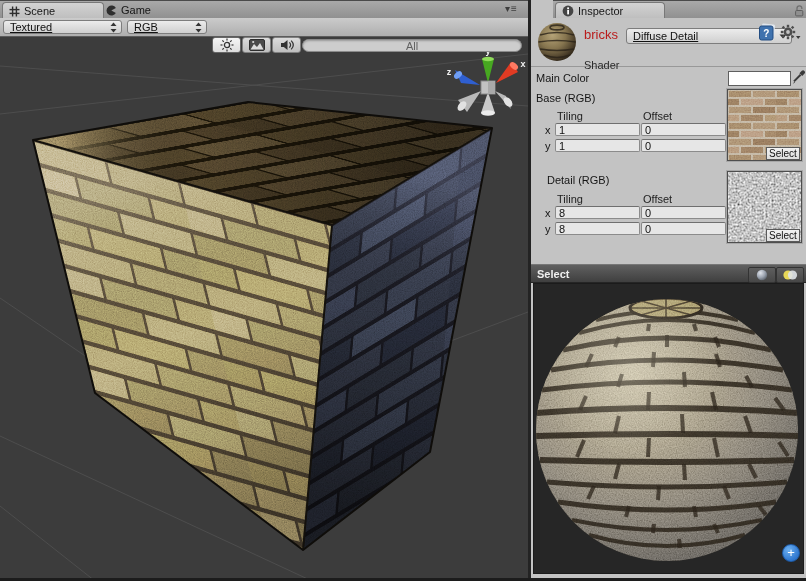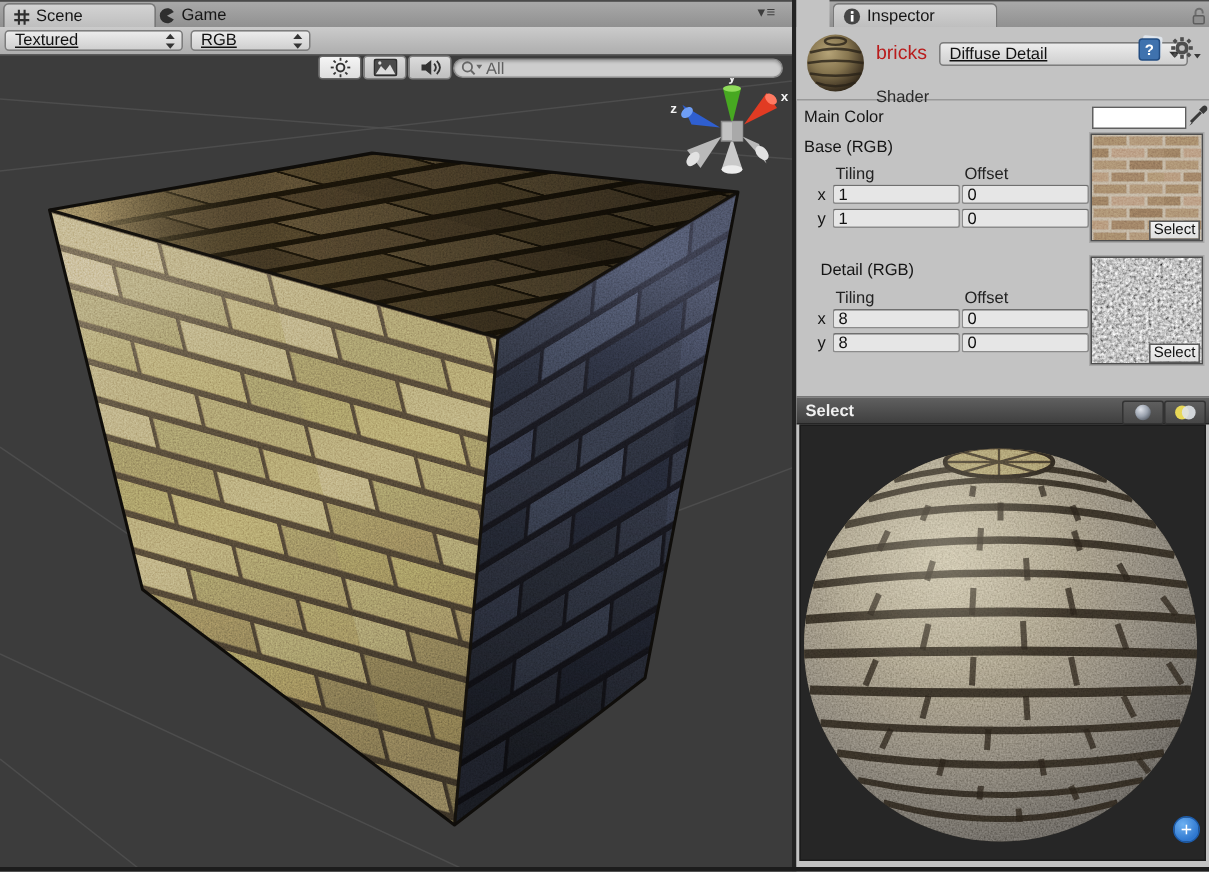--- a/index.html
+++ b/index.html
@@ -241,21 +241,21 @@
           <path d="M1.5,10.5 L5,5 L8,8 L11,4 L14.5,10.5 Z" fill="#dcdcdc"></path>
           <circle cx="4.2" cy="3" r="1.1" fill="#dcdcdc"></circle>
         </svg>
       </div>
       <div class="tbtn" style="left:272px;">
         <svg width="14" height="12" viewBox="0 0 14 12">
           <polygon points="1,4 3.8,4 7.5,1 7.5,11 3.8,8 1,8" fill="#333"></polygon>
           <path d="M9.4,3.4 q2.4,2.6 0,5.2 M11.2,1.6 q4.2,4.4 0,8.8" fill="none" stroke="#333" stroke-width="1.2"></path>
         </svg>
       </div>
-      <div class="searchbox" style="left:302px;width:220px;">
+      <div class="searchbox" style="left:302px;width:220px;flex-direction:column;">
         <svg width="15" height="11" viewBox="0 0 15 11">
           <circle cx="4.6" cy="4.6" r="3.1" fill="none" stroke="#666" stroke-width="1.2"></circle>
           <line x1="7" y1="7" x2="9.4" y2="9.6" stroke="#666" stroke-width="1.3"></line>
           <polygon points="10.5,3.2 14.5,3.2 12.5,6" fill="#666"></polygon>
         </svg>
         <span class="ph">All</span>
       </div>
     </div>
   </div>
 

